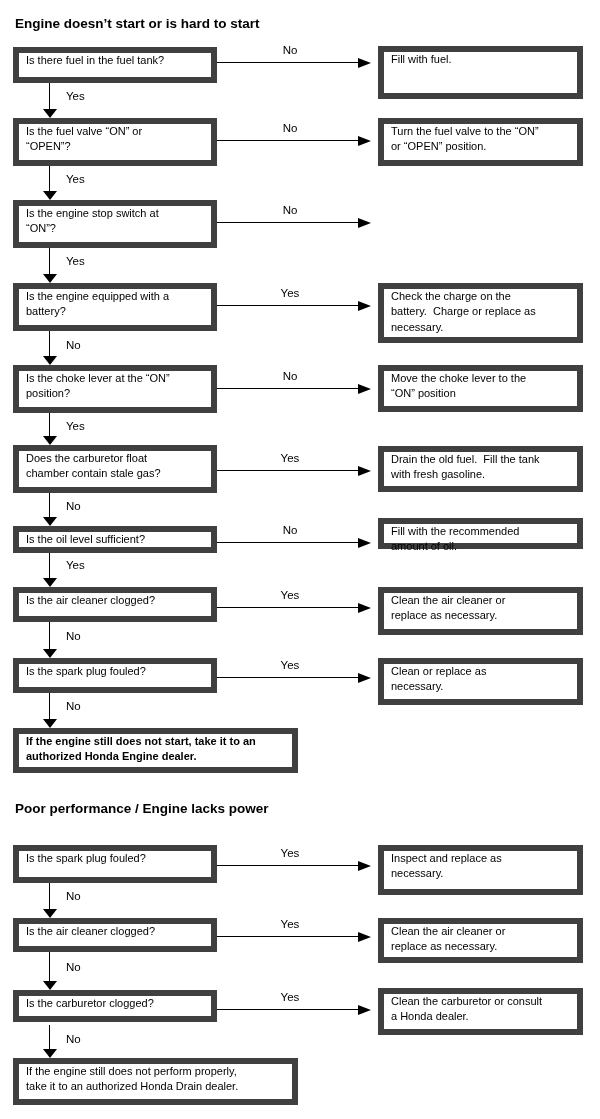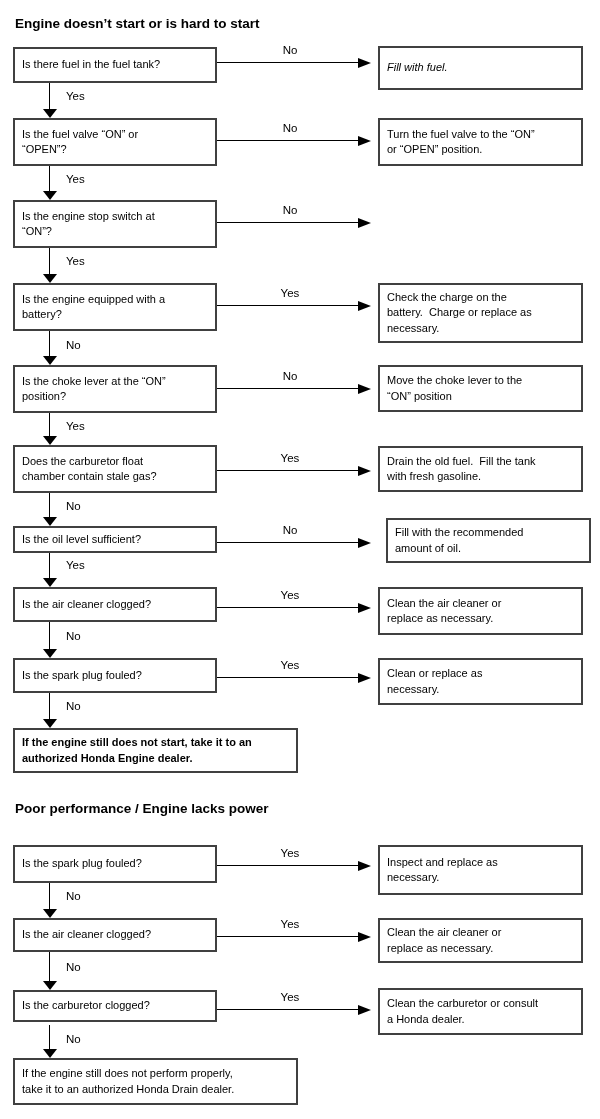--- a/index.html
+++ b/index.html
@@ -1,20 +1,20 @@
 <!DOCTYPE html>
 <html><head>
 <meta charset="utf-8">
 <style>
   html,body{margin:0;padding:0;background:#ffffff;}
   .page{position:relative;width:600px;height:1119px;background:#ffffff;
         font-family:"Liberation Sans",sans-serif;color:#000;overflow:hidden;}
   .title{position:absolute;left:15px;font-size:13.5px;font-weight:bold;}
-  .box{position:absolute;box-sizing:border-box;border:2px solid #404040;background:#fff;
-       display:flex;align-items:center;padding:0 5px 0 7px;font-size:11px;line-height:15.4px;}
+  .box{position:absolute;box-sizing:border-box;border:6px solid #404040;background:#fff;
+       display:flex;padding:0 5px 0 7px;font-size:11px;line-height:15.4px;}
   .box span{white-space:pre-wrap;}
   .qbox{left:13px;width:204px;}
   .abox{left:378px;width:205px;}
   .tbox{left:13px;width:285px;}
   .hline{position:absolute;left:217px;width:141px;height:0;border-top:1.5px solid #000;}
   .hhead{position:absolute;left:358px;width:0;height:0;
          border-left:13px solid #000;border-top:5px solid transparent;border-bottom:5px solid transparent;}
   .vline{position:absolute;left:49px;width:0;border-left:1.5px solid #000;}
   .vhead{position:absolute;left:43px;width:0;height:0;
          border-top:9px solid #000;border-left:7px solid transparent;border-right:7px solid transparent;}
@@ -27,21 +27,21 @@
 <div class="page">
 
   <div class="title" style="top:16px;">Engine doesn’t start or is hard to start</div>
 
   <div class="box qbox" style="top:47px;height:36px;">
       <span>Is there fuel in the fuel tank?</span>
     </div>
   <div class="hline" style="top:62px;"></div>
   <div class="hhead" style="top:58px;"></div>
   <div class="hlabel" style="top:44px;">No</div>
-  <div class="box abox" style="top:46px;height:44px;font-style:italic;">
+  <div class="box abox" style="top:46px;height:53px;">
       <span>Fill with fuel.</span>
     </div>
   <div class="vline" style="top:83px;height:27px;"></div>
   <div class="vhead" style="top:109px;"></div>
   <div class="vlabel" style="top:90px;">Yes</div>
 
   <div class="box qbox" style="top:118px;height:48px;">
       <span>Is the fuel valve “ON” or
 “OPEN”?</span>
     </div>
@@ -112,21 +112,21 @@
   <div class="vline" style="top:493px;height:25px;"></div>
   <div class="vhead" style="top:517px;"></div>
   <div class="vlabel" style="top:500px;">No</div>
 
   <div class="box qbox" style="top:526px;height:27px;">
       <span>Is the oil level sufficient?</span>
     </div>
   <div class="hline" style="top:542px;"></div>
   <div class="hhead" style="top:538px;"></div>
   <div class="hlabel" style="top:524px;">No</div>
-  <div class="box abox" style="top:518px;height:45px;margin-left:8px;">
+  <div class="box abox" style="top:518px;height:31px;">
       <span>Fill with the recommended
 amount of oil.</span>
     </div>
   <div class="vline" style="top:553px;height:26px;"></div>
   <div class="vhead" style="top:578px;"></div>
   <div class="vlabel" style="top:559px;">Yes</div>
 
   <div class="box qbox" style="top:587px;height:35px;">
       <span>Is the air cleaner clogged?</span>
     </div>

